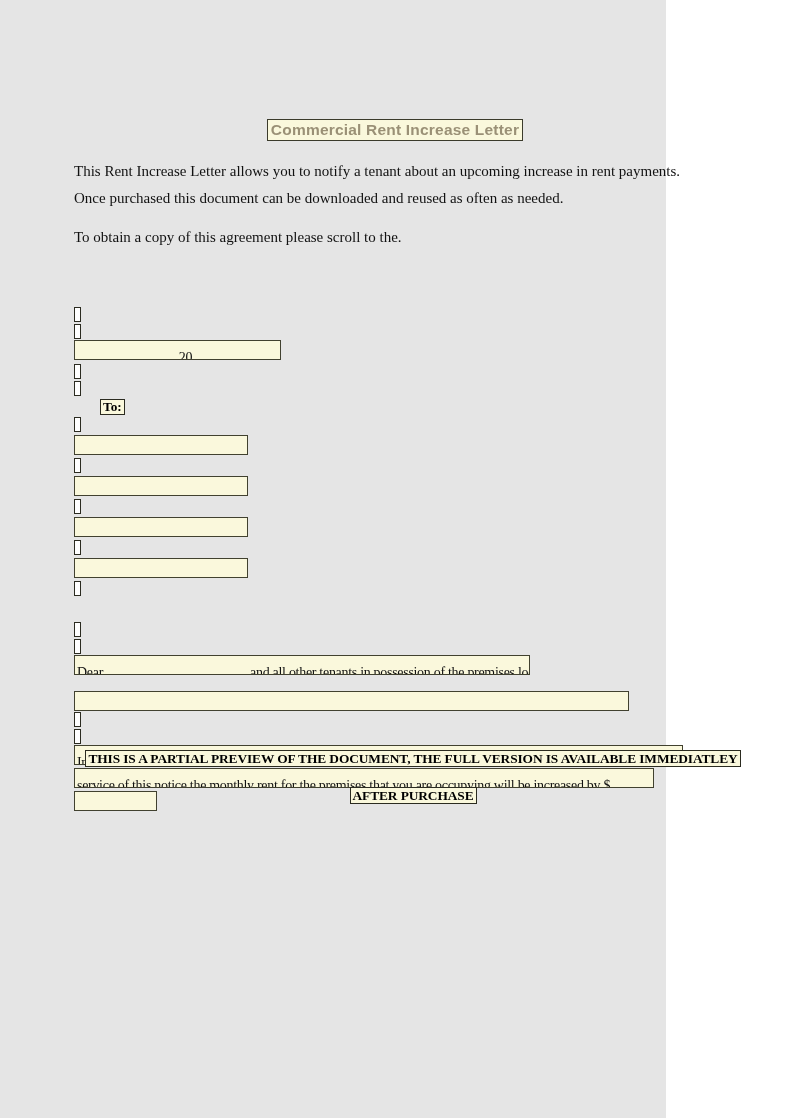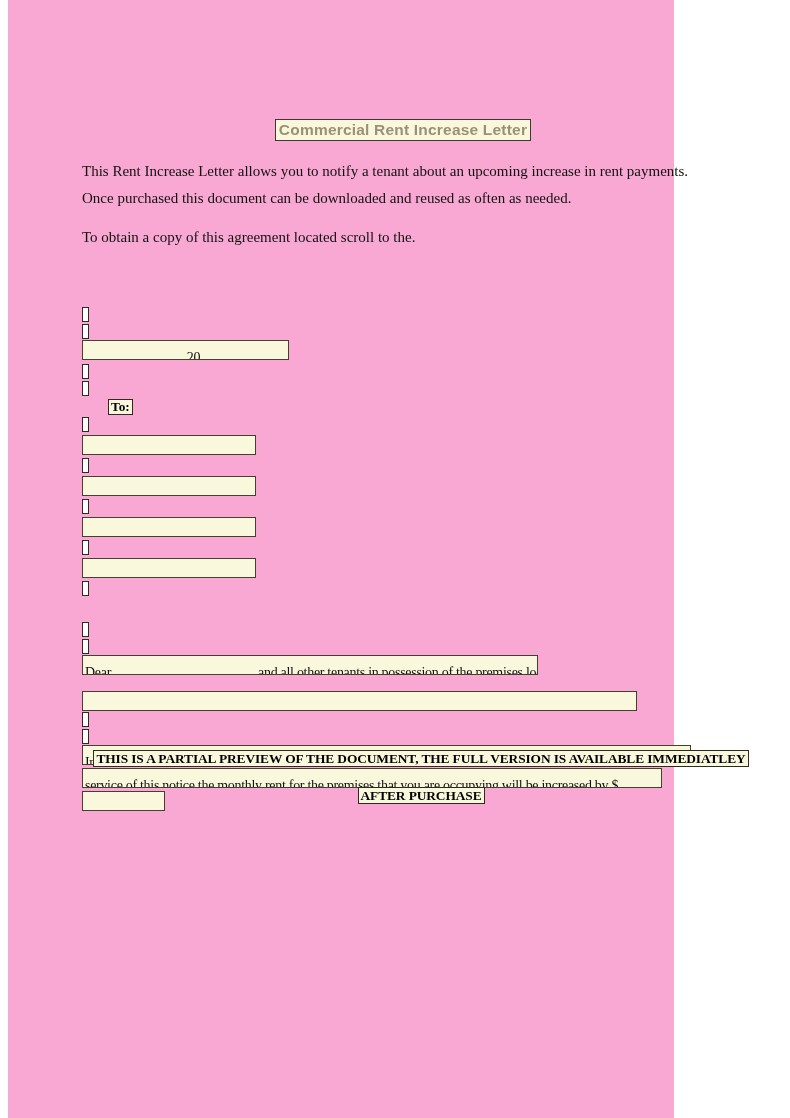--- a/index.html
+++ b/index.html
@@ -11,24 +11,24 @@
     width: 790px;
     height: 1118px;
     position: relative;
     font-family: "Liberation Serif", serif;
     color: #000000;
     overflow: hidden;
   }
 
   .page {
     position: absolute;
-    left: 8px; top: 0;
+    left: 0; top: 0;
     width: 666px;
     height: 1118px;
-    background: #f9a8d4;
+    background: #e5e5e5;
   }
 
   
   .title-wrap {
     position: absolute;
     left: 0; top: 119px;
     width: 790px;
     text-align: center;
   }
   .title-box {
@@ -168,21 +168,21 @@
 <body>
 
 <div class="page">
 
   <div class="title-wrap">
     <span class="title-box">Commercial Rent Increase Letter</span>
   </div>
 
   <div class="intro" id="intro-1">This Rent Increase Letter allows you to notify a tenant about an upcoming increase in rent payments. Once purchased this document can be downloaded and reused as often as needed.</div>
 
-  <div class="intro" id="intro-2">To obtain a copy of this agreement located scroll to the.</div>
+  <div class="intro" id="intro-2">To obtain a copy of this agreement please scroll to the.</div>
 
   <div class="form-area">
 
     <div class="glyph-row">
       <span class="tofu"></span>
     </div>
     <div class="glyph-row">
       <span class="tofu"></span>
     </div>
 

